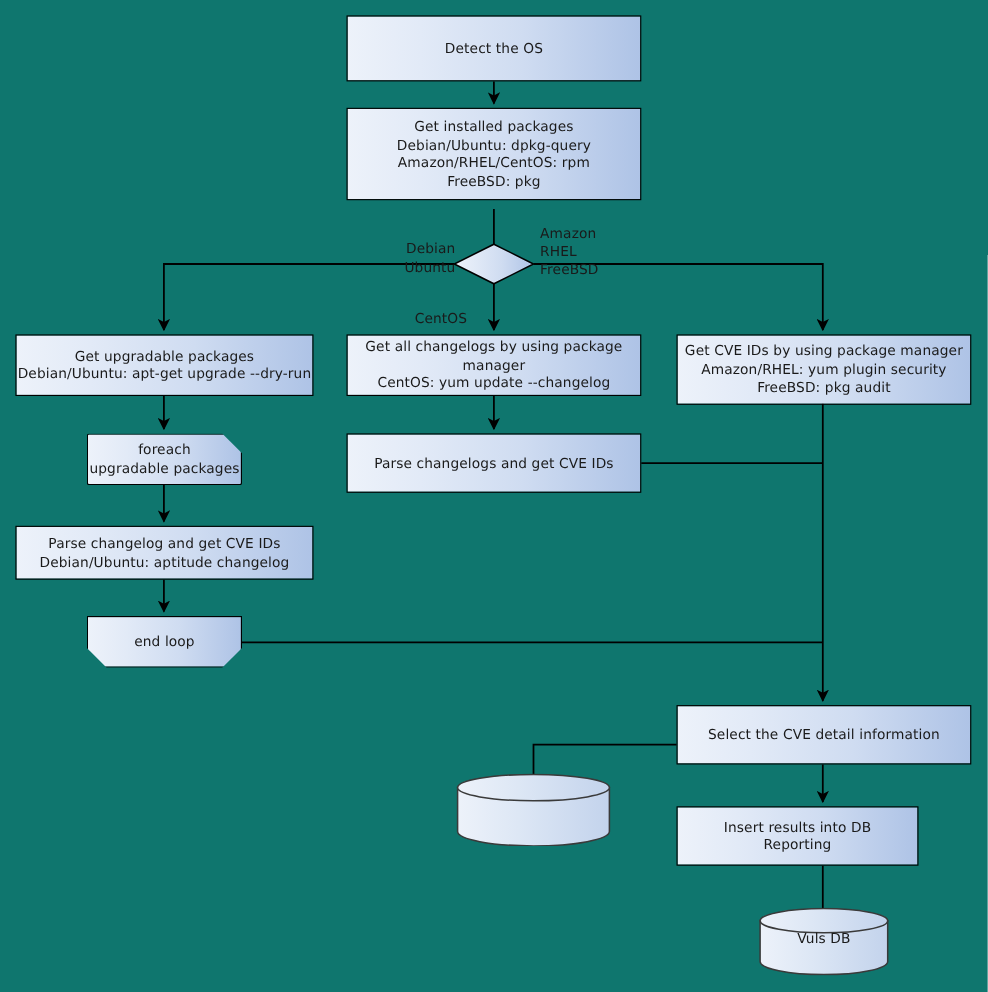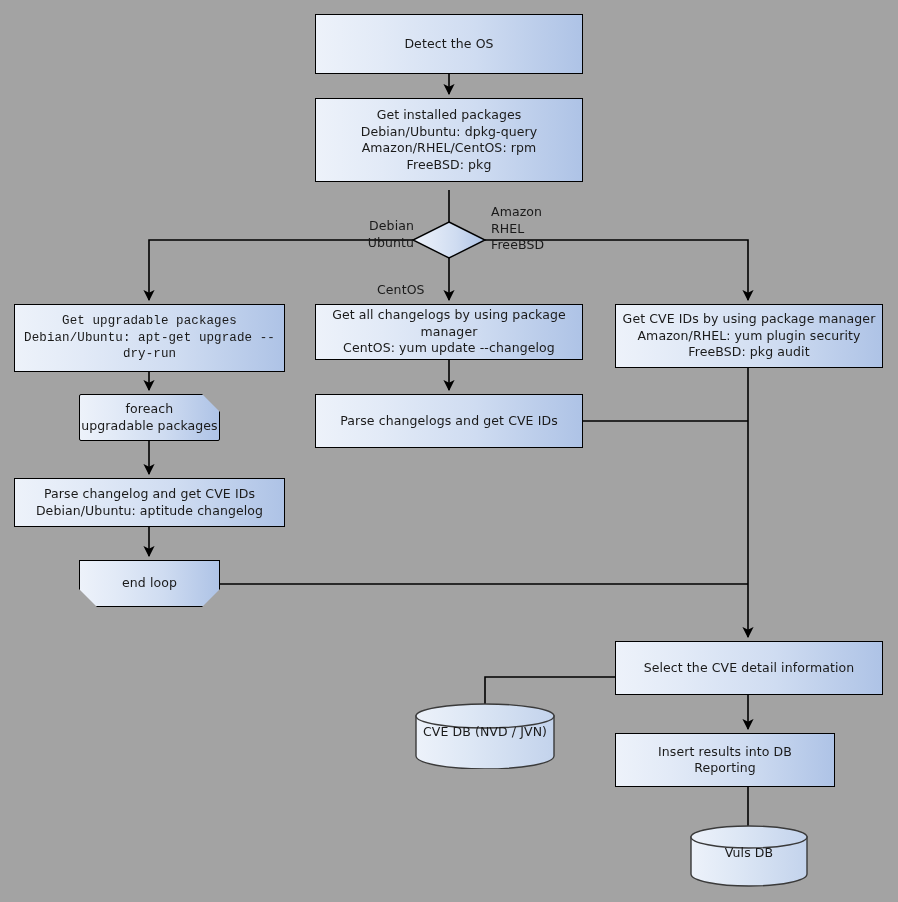--- a/index.html
+++ b/index.html
@@ -8,21 +8,21 @@
     padding: 0;
     background: #ffffff;
   }
   body {
     font-family: "DejaVu Sans", "Liberation Sans", sans-serif;
   }
   #canvas {
     position: relative;
     width: 898px;
     height: 902px;
-    background: #a3a3a3;
+    background: #0f766e;
     overflow: hidden;
   }
   #edges {
     position: absolute;
     left: 0;
     top: 0;
     width: 898px;
     height: 902px;
     pointer-events: none;
   }
@@ -155,21 +155,21 @@
 
   <div class="edge-label" style="left:336px; top:207px; width:78px; text-align:right;">Debian
 Ubuntu</div>
 
   <div class="edge-label" style="left:491px; top:193px; width:80px; text-align:left;">Amazon
 RHEL
 FreeBSD</div>
 
   <div class="edge-label" style="left:377px; top:271px; width:64px; text-align:left;">CentOS</div>
 
-  <div class="node box" style="left:14px; top:304px; width:271px; height:68px;font-family:Liberation Mono, monospace;">
+  <div class="node box" style="left:14px; top:304px; width:271px; height:56px;">
     <span>Get upgradable packages
 Debian/Ubuntu: apt-get upgrade --dry-run</span>
   </div>
 
   <div class="node box" style="left:315px; top:304px; width:268px; height:56px;">
     <span>Get all changelogs by using package manager
 CentOS: yum update --changelog</span>
   </div>
 
   <div class="node box" style="left:615px; top:304px; width:268px; height:64px;">
@@ -206,21 +206,20 @@
         <linearGradient id="cg1" x1="0" y1="0" x2="1" y2="0">
           <stop offset="0%" stop-color="#edf2fa"></stop>
           <stop offset="40%" stop-color="#dde7f5"></stop>
           <stop offset="100%" stop-color="#c3d3ec"></stop>
         </linearGradient>
       </defs>
       <path d="M 2 13 L 2 53 A 69 13 0 0 0 140 53 L 140 13 Z" fill="url(#cg1)" stroke="#3a3a3a" stroke-width="1.4"></path>
       <ellipse cx="71" cy="13" rx="69" ry="12" fill="url(#cg1)" stroke="#3a3a3a" stroke-width="1.4"></ellipse>
     </svg>
   </div>
-  <div class="cyl-label" style="left:414px; top:716px; width:142px; height:30px;">CVE DB (NVD / JVN)</div>
 
   <div class="node box" style="left:615px; top:733px; width:220px; height:54px;">
     <span>Insert results into DB
 Reporting</span>
   </div>
 
   <div class="cylinder" style="left:689px; top:825px;">
     <svg width="120" height="62" viewBox="0 0 120 62" xmlns="http://www.w3.org/2000/svg">
       <defs>
         <linearGradient id="cg2" x1="0" y1="0" x2="1" y2="0">

